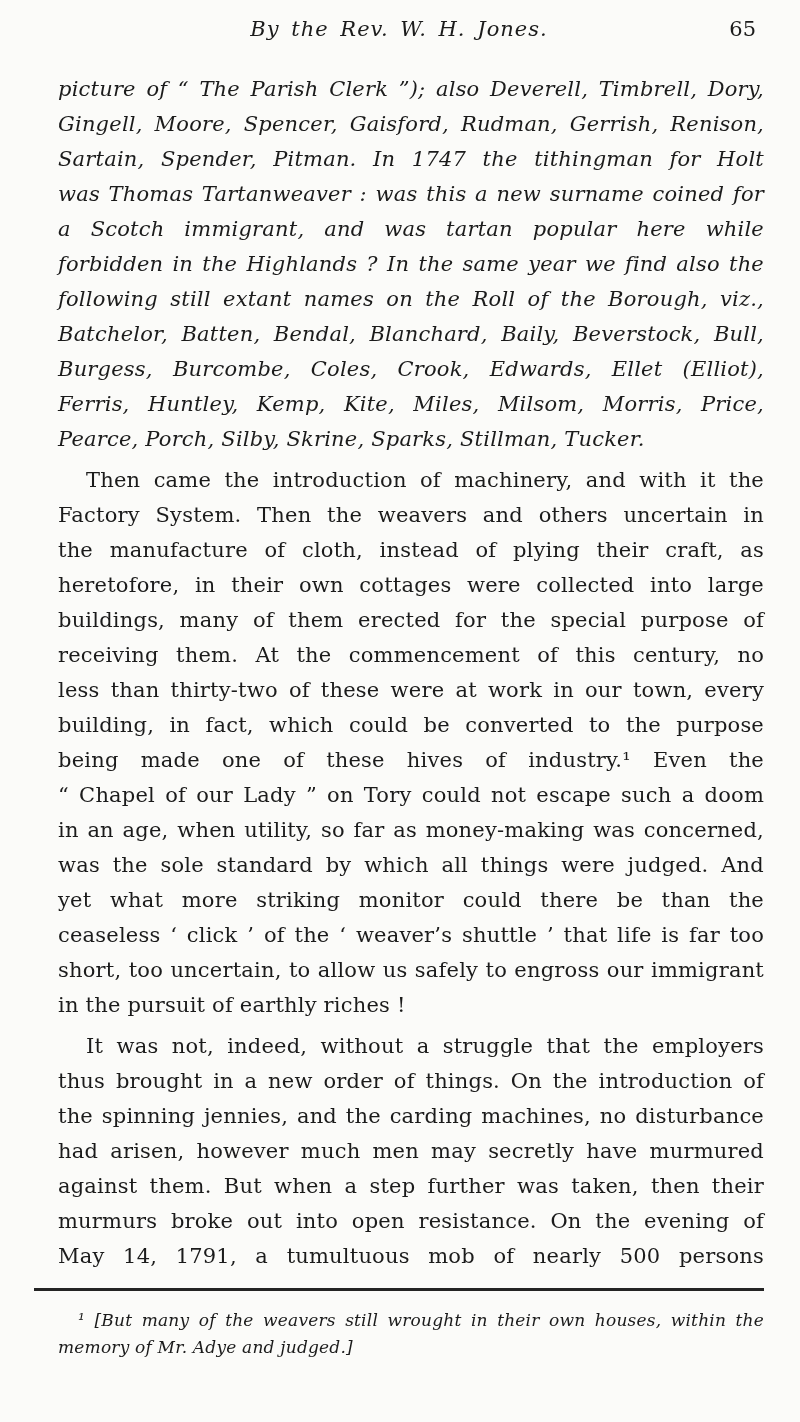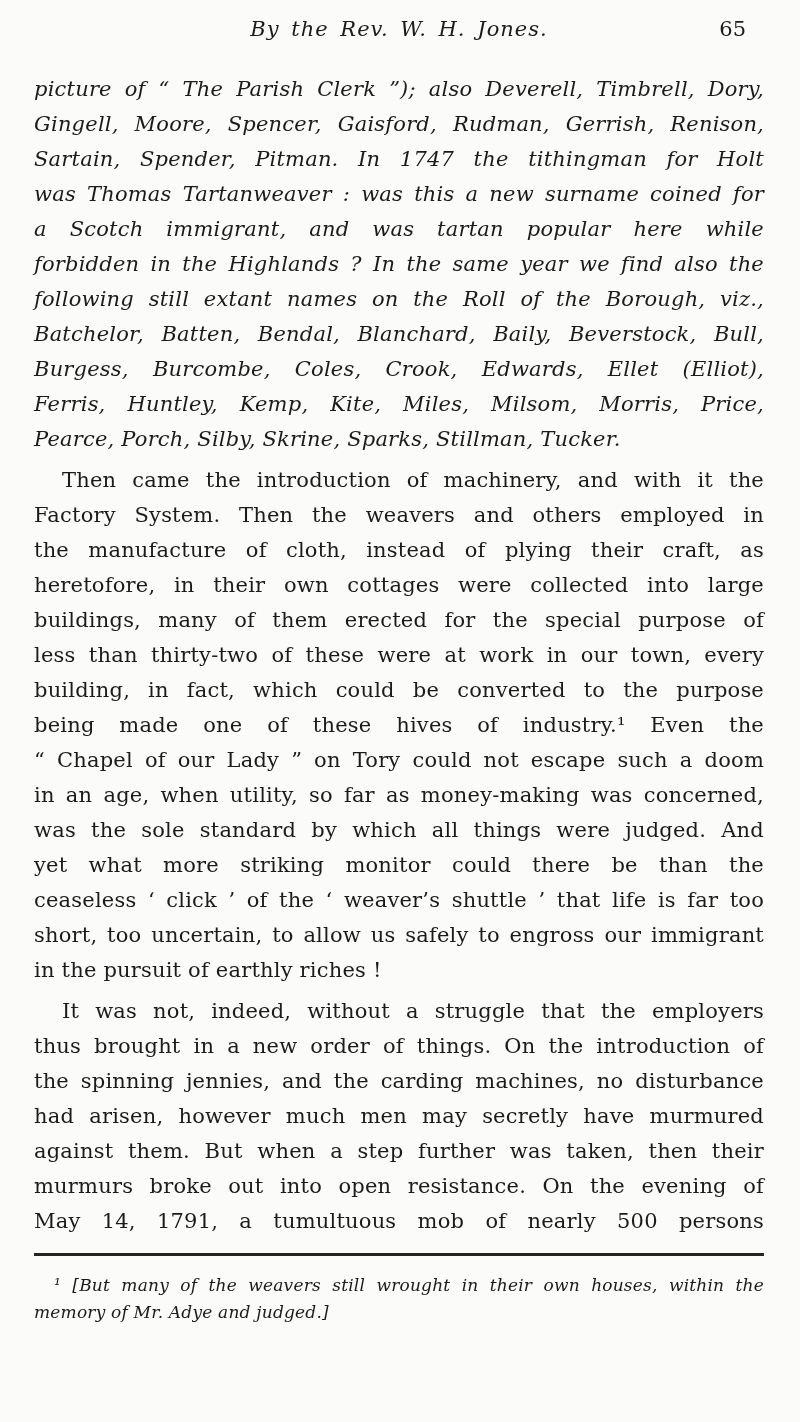--- a/index.html
+++ b/index.html
@@ -27,39 +27,40 @@
   }
   .header-title {
     display: block;
     text-align: center;
     font-style: italic;
     letter-spacing: 1px;
     word-spacing: 4px;
   }
   .page-number {
     position: absolute;
-    right: 18px;
+    right: 8px;
     top: 0;
     font-style: normal;
     font-size: 21px;
     text-align: right;
   }
   .text-block {
     margin-top: 28px;
     font-size: 21px;
     line-height: 35px;
   }
   .paragraph { margin: 0; }
   .paragraph + .paragraph { margin-top: 6px; }
   .paragraph.italic { font-style: italic; }
   .line {
     text-align: justify;
     text-align-last: justify;
     white-space: normal;
     letter-spacing: 0.2px;
+    margin-left: 24px;
   }
   .line.no-stretch { text-align-last: left; }
   .line.indent { text-indent: 28px; }
   .footnote-rule {
     border: none;
     border-top: 3px solid #242424;
     margin: 14px 0 0 0;
     width: 730px;
   }
   .footnote {
@@ -89,24 +90,25 @@
         <div class="line">a Scotch immigrant, and was tartan popular here while</div>
         <div class="line">forbidden in the Highlands ?  In the same year we find also the</div>
         <div class="line">following still extant names on the Roll of the Borough, viz.,</div>
         <div class="line">Batchelor, Batten, Bendal, Blanchard, Baily, Beverstock, Bull,</div>
         <div class="line">Burgess, Burcombe, Coles, Crook, Edwards, Ellet (Elliot),</div>
         <div class="line">Ferris, Huntley, Kemp, Kite, Miles, Milsom, Morris, Price,</div>
         <div class="line no-stretch">Pearce, Porch, Silby, Skrine, Sparks, Stillman, Tucker.</div>
       </div>
       <div class="paragraph">
         <div class="line indent">Then came the introduction of machinery, and with it the</div>
-        <div class="line">Factory System.  Then the weavers and others employed in</div>
+        <div class="line">Factory System.  Then the weavers and others uncertain in</div>
         <div class="line">the manufacture of cloth, instead of plying their craft, as</div>
         <div class="line">heretofore, in their own cottages were collected into large</div>
         <div class="line">buildings, many of them erected for the special purpose of</div>
+        <div class="line">receiving them.  At the commencement of this century, no</div>
         <div class="line">less than thirty-two of these were at work in our town, every</div>
         <div class="line">building, in fact, which could be converted to the purpose</div>
         <div class="line">being made one of these hives of industry.¹  Even the</div>
         <div class="line">“ Chapel of our Lady ” on Tory could not escape such a doom</div>
         <div class="line">in an age, when utility, so far as money-making was concerned,</div>
         <div class="line">was the sole standard by which all things were judged.  And</div>
         <div class="line">yet what more striking monitor could there be than the</div>
         <div class="line">ceaseless ‘ click ’ of the ‘ weaver’s shuttle ’ that life is far too</div>
         <div class="line">short, too uncertain, to allow us safely to engross our immigrant</div>
         <div class="line no-stretch">in the pursuit of earthly riches !</div>

